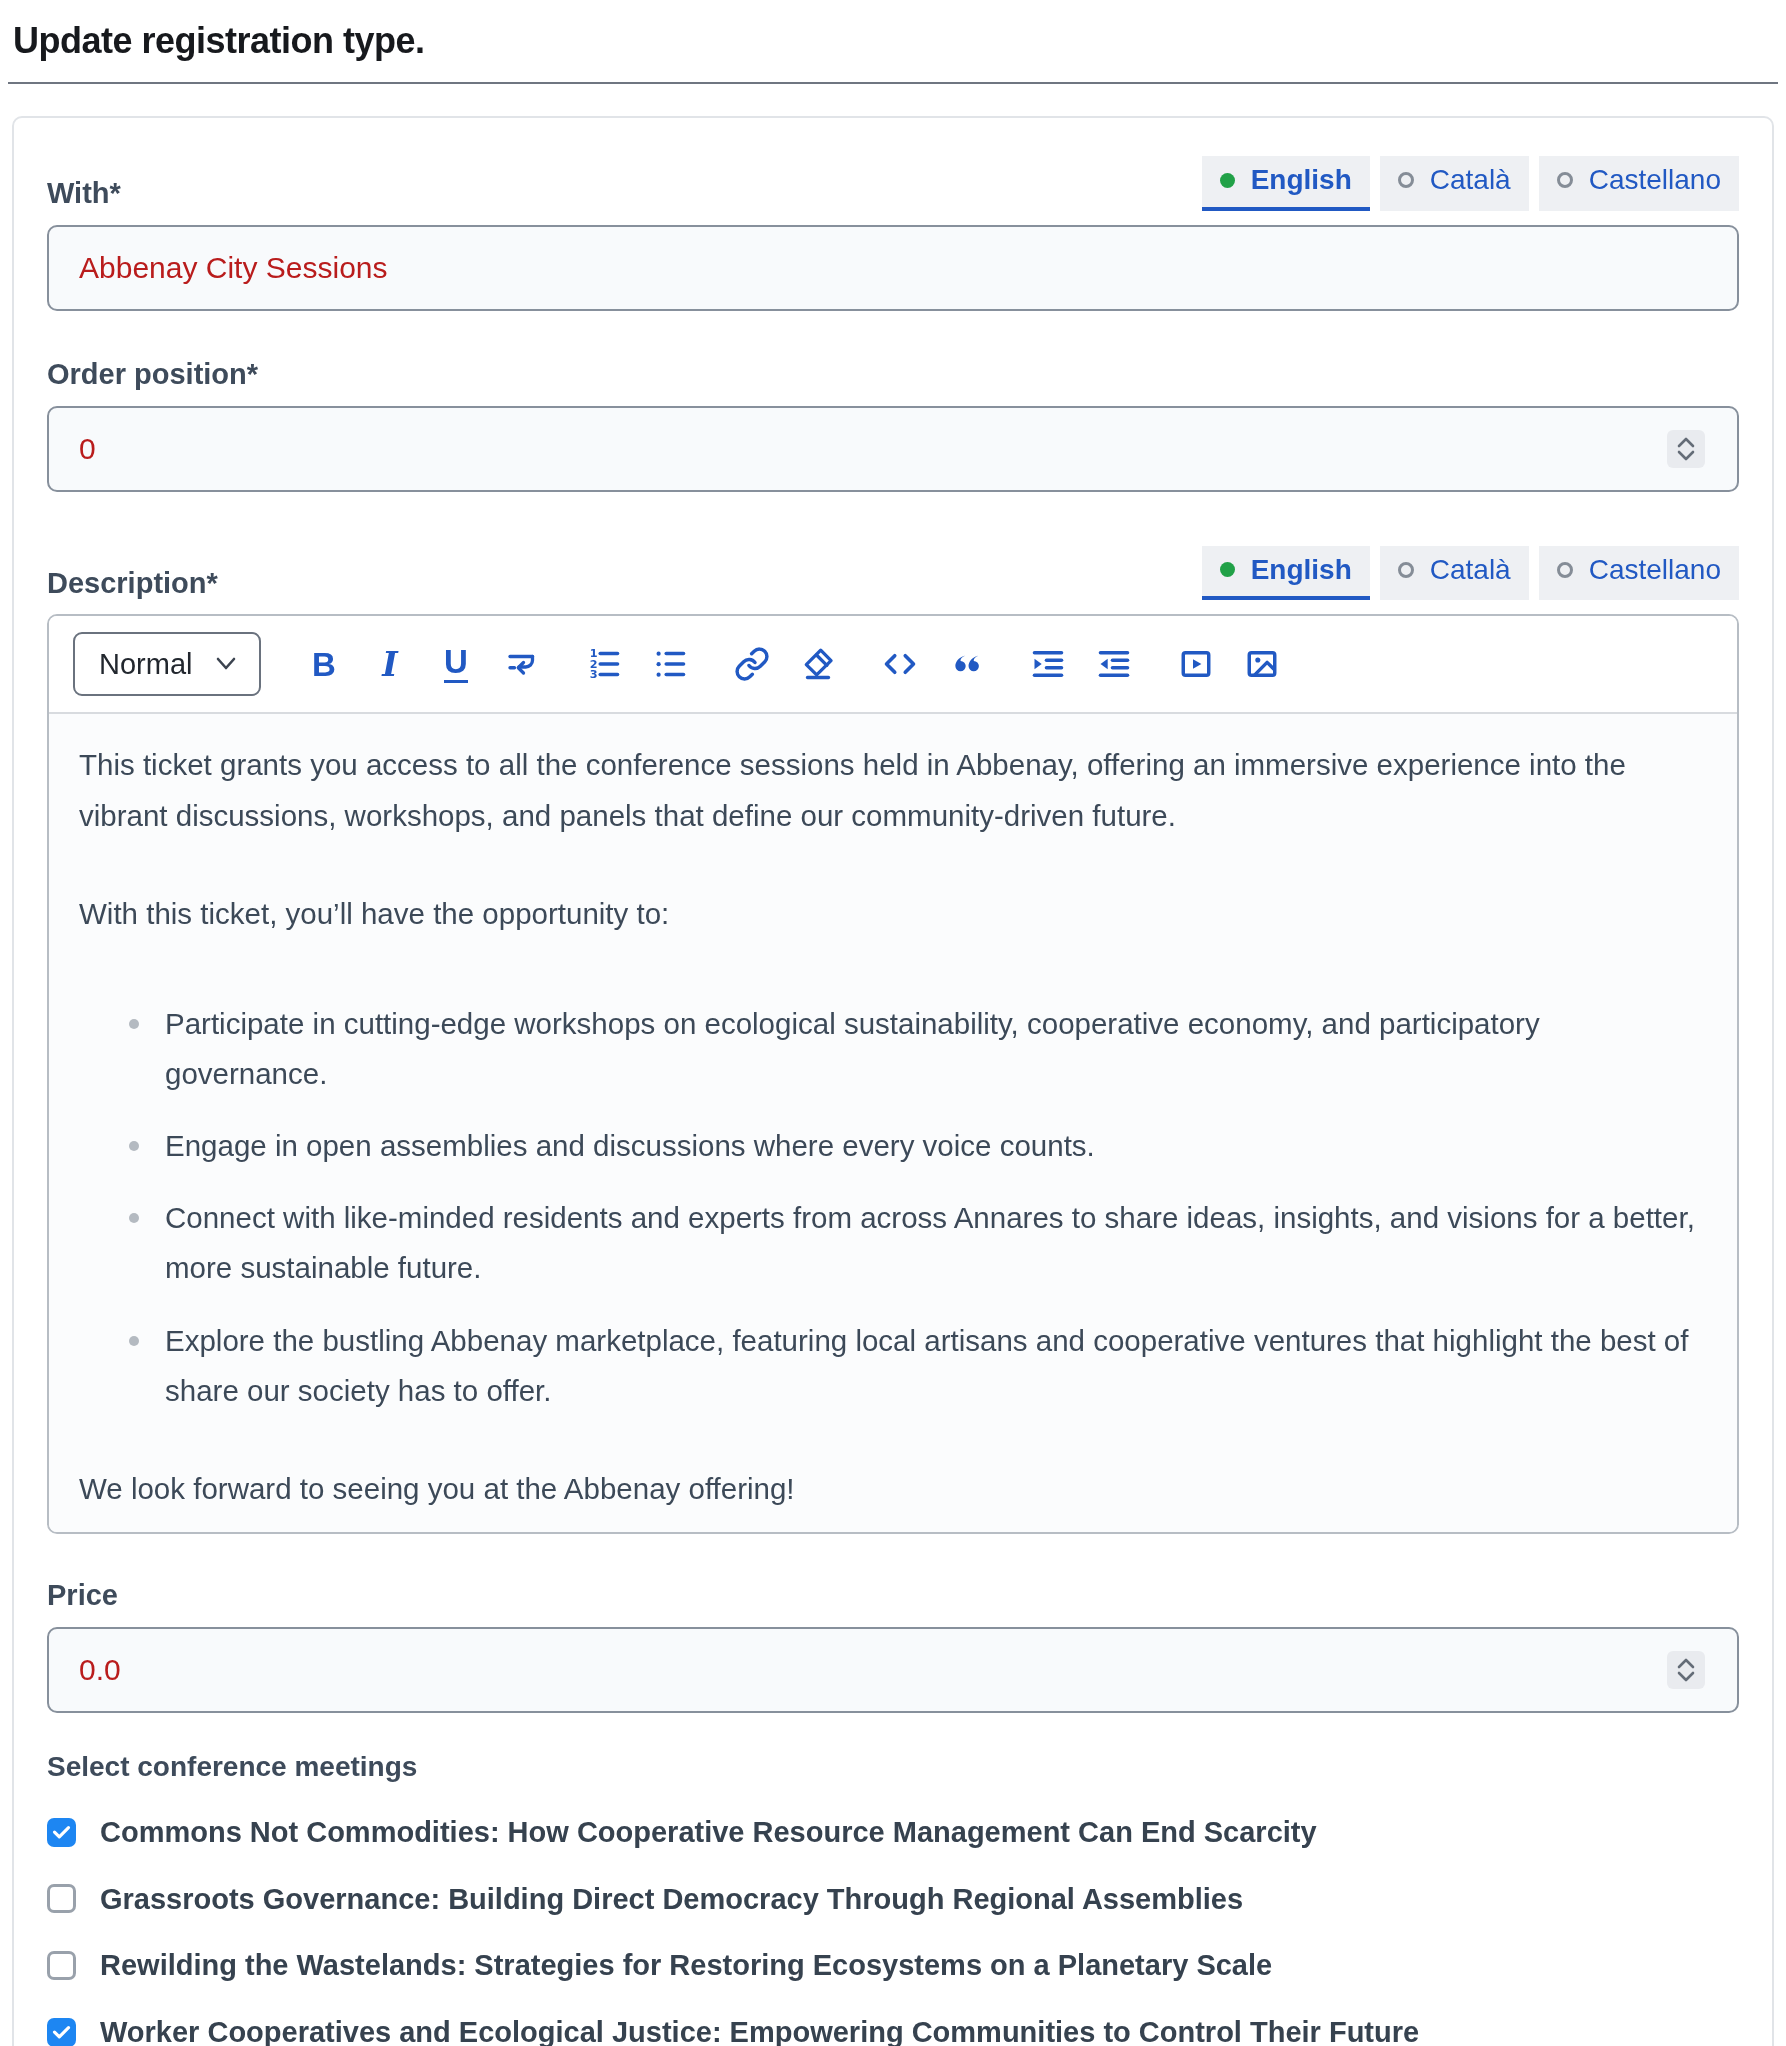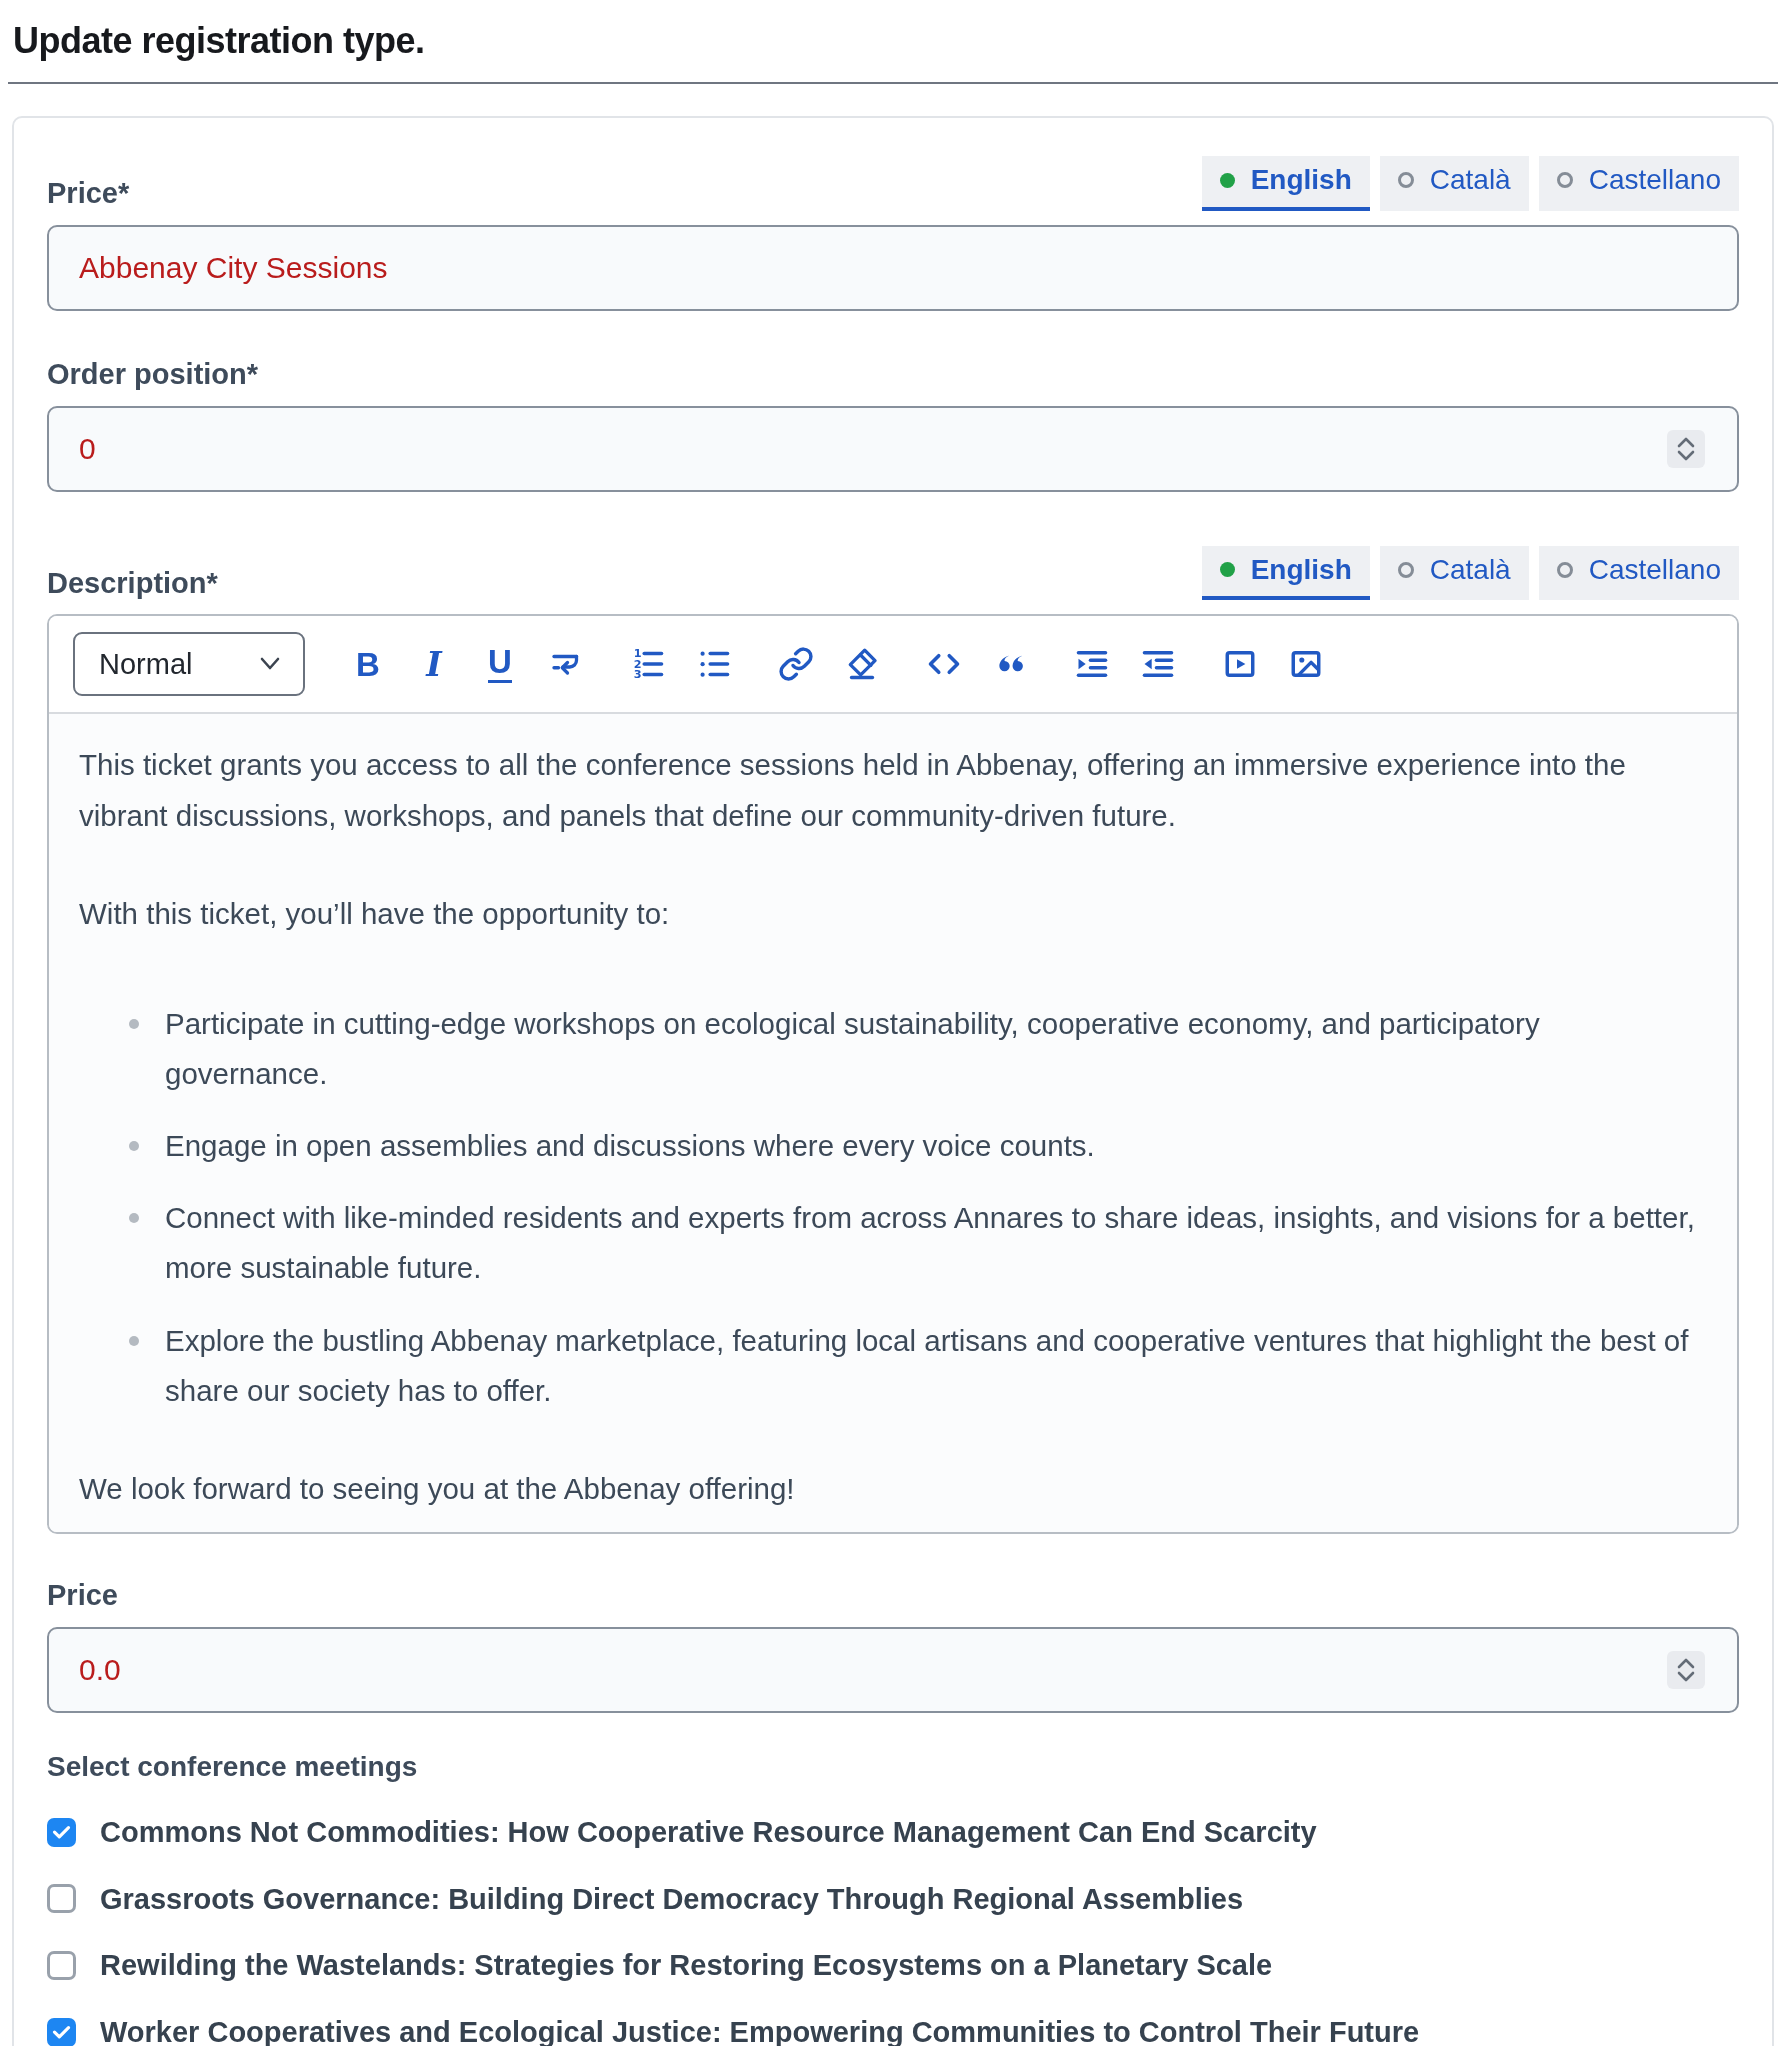--- a/index.html
+++ b/index.html
@@ -127,21 +127,21 @@
     background:#fbfcfd;
   }
   .toolbar{
     display:flex;
     align-items:center;
     padding:16px 24px;
     background:#fff;
     border-bottom:2px solid var(--toolbar-sep);
   }
   .para-select{
-    width:232px;height:64px;
+    width:188px;height:64px;
     border:2px solid #6a727e;
     border-radius:9px;
     background:#fff;
     display:flex;align-items:center;justify-content:space-between;
     padding:0 20px 0 24px;
     font-family:inherit;
     font-size:29px;color:#22272e;
     cursor:pointer;
   }
   .tb-group{display:flex;align-items:center;gap:28px;margin-left:44px;}
@@ -210,21 +210,21 @@
 <body>
 
 <div class="page">
   <h1 class="page-title">Update registration type.</h1>
   <hr class="top-divider">
 
   <div class="card">
 
     
     <div class="field-row">
-      <span class="label">Price*</span>
+      <span class="label">With*</span>
       <div class="lang-tabs">
           <div class="lang-tab selected">
             <span class="dot"></span>
             <span>English</span>
           </div>
           <div class="lang-tab">
             <span class="ring"></span>
             <span>Català</span>
           </div>
           <div class="lang-tab">

